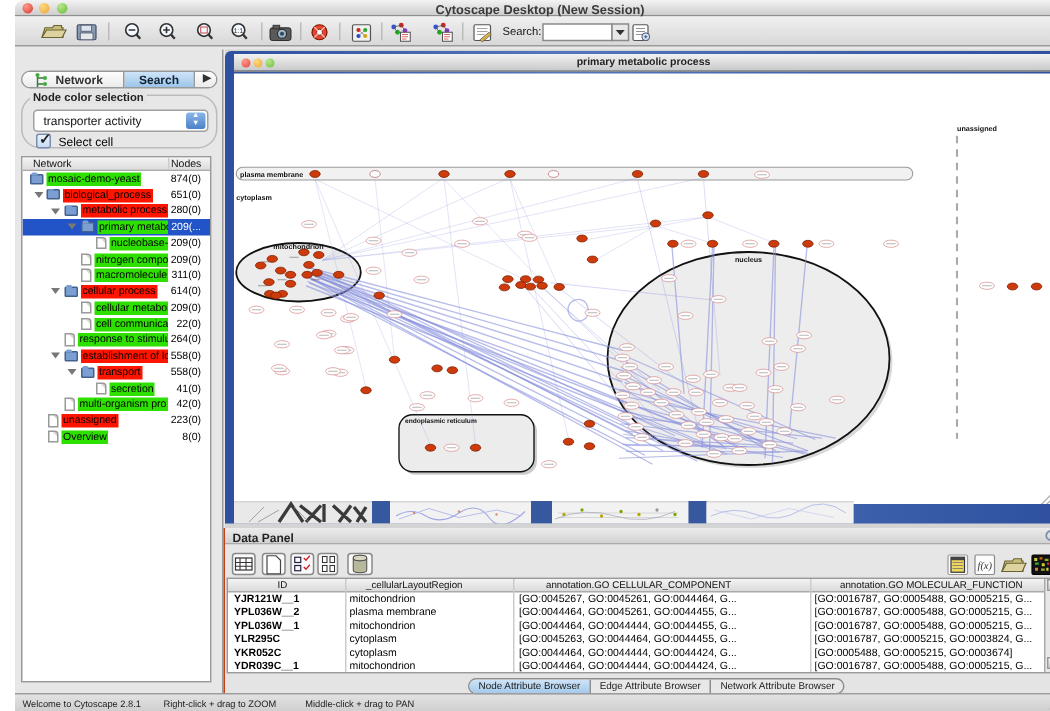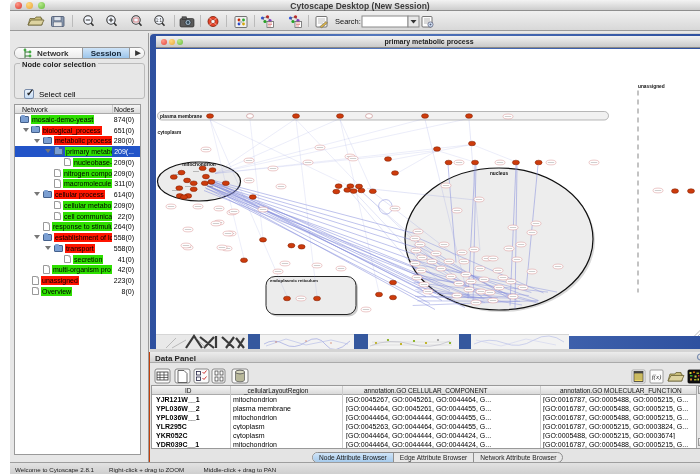--- a/index.html
+++ b/index.html
@@ -10,21 +10,21 @@
 #titlebar .t{width:100%;text-align:center;font-size:8.5px;font-weight:bold;color:#3a3a3a;top:1px}
 
 #toolbar{left:0;top:11px;width:700px;height:20px;background:linear-gradient(#f0f0f0,#d8d8d8);border-bottom:1px solid #9b9b9b}
 
 #cpanel{left:0;top:33px;width:139px;height:429px;background:#e7e7e7;border-right:1px solid #9a9a9a}
 .phead{background:linear-gradient(#ececec,#d2d2d2);border-bottom:1px solid #aaa;font-size:8px;color:#222;font-weight:bold}
 #cphead{left:0;top:0;width:139px;height:11px;padding:1.5px 0 0 7px}
 
 #cptabs{left:4px;top:14px;width:131px;height:12px;border:1px solid #999;border-radius:7px;background:#fff;overflow:hidden;font-size:8px;font-weight:bold;color:#333}
 
-#grp{left:4px;top:30px;width:131px;height:36px;border:1px solid #bbb;border-radius:3px}
+#grp{left:4px;top:30px;width:131px;height:36px;border:1px solid #bbb;border-radius:13px}
 #grp .gt{left:5px;top:-4px;background:#e4e4e4;padding:0 2px;font-size:7.5px;font-weight:bold;color:#222}
 #combo{left:7px;top:9px;width:117px;height:15px;background:#fff;border:1px solid #a0a0a0;border-radius:3px;font-size:8px;color:#111}
 #check{left:9px;top:25px;width:10px;height:10px;border:1px solid #7a8daa;border-radius:2px;background:linear-gradient(#eaf2fb,#c7ddf5)}
 
 #tree{left:4px;top:71px;width:127px;height:351px;background:#fff;border:1px solid #9a9a9a;overflow:hidden}
 #treehead{left:0;top:0;width:127px;height:9px;background:linear-gradient(#f5f5f5,#dcdcdc);border-bottom:1px solid #aaa;font-size:7px;color:#111}
 .trow{left:0;width:125px;height:10.75px;font-size:7px;color:#000;white-space:nowrap}
 .trow .lbl{position:absolute;top:0.8px;height:9px;line-height:9px;padding:0 1px;overflow:hidden}
 .trow .cnt{position:absolute;right:6px;top:0.8px;height:9px;line-height:9px;font-size:7px}
 .g{background:#2ee000}
@@ -163,25 +163,29 @@
     <div id="cptabs" class="abs">
       <div class="abs" style="left:0;top:0;width:67px;height:12px;background:linear-gradient(#fdfdfd,#e8e8e8)">
           <svg width="12" height="12" viewBox="0 0 12 12" style="position:absolute;left:7px;top:0">
             <path d="M3 2 L3 10 M3 4 h4 M3 8 h4" stroke="#3a7a3a" stroke-width="1" fill="none"></path>
             <circle cx="3" cy="2" r="1.4" fill="#44aa44"></circle>
             <circle cx="8" cy="4" r="1.4" fill="#44aa44"></circle>
             <circle cx="8" cy="8" r="1.4" fill="#44aa44"></circle>
           </svg>
           <span style="position:absolute;left:22px;top:1px">Network</span>
         </div>
-      <div class="abs" style="left:67px;top:0;width:47px;height:12px;background:linear-gradient(#cfe4f8,#92bfe8);border-left:1px solid #999;text-align:center;line-height:11px;color:#123">Session</div>
+      <div class="abs" style="left:67px;top:0;width:47px;height:12px;background:linear-gradient(#cfe4f8,#92bfe8);border-left:1px solid #999;text-align:center;line-height:11px;color:#123">Search</div>
       <div class="abs" style="left:114px;top:0;width:17px;height:12px;border-left:1px solid #999;background:linear-gradient(#fdfdfd,#e8e8e8);text-align:center;line-height:10px;font-size:7px">▶</div>
     </div>
     <div id="grp" class="abs">
         <div class="abs gt">Node color selection</div>
+      <div id="combo" class="abs">
+          <span style="position:absolute;left:6px;top:2px">transporter activity</span>
+        <span style="position:absolute;right:1px;top:1px;width:13px;height:11px;background:linear-gradient(#8cb6e8,#4a81c8);border-radius:2px;color:#fff;font-size:5px;text-align:center;line-height:5px">▲<br>▼</span>
+        </div>
       <div id="check" class="abs">
           <span style="position:absolute;left:1px;top:-3px;color:#222;font-size:10px;font-weight:bold">✓</span>
         </div>
       <div class="abs" style="left:24px;top:26px;font-size:8px;color:#000">Select cell</div>
     </div>
     <div id="tree" class="abs">
       <div id="treehead" class="abs">
           <span style="position:absolute;left:7px;top:1px">Network</span>
           <span style="position:absolute;left:99px;top:1px">Nodes</span>
           <span class="vline" style="left:97px"></span>

